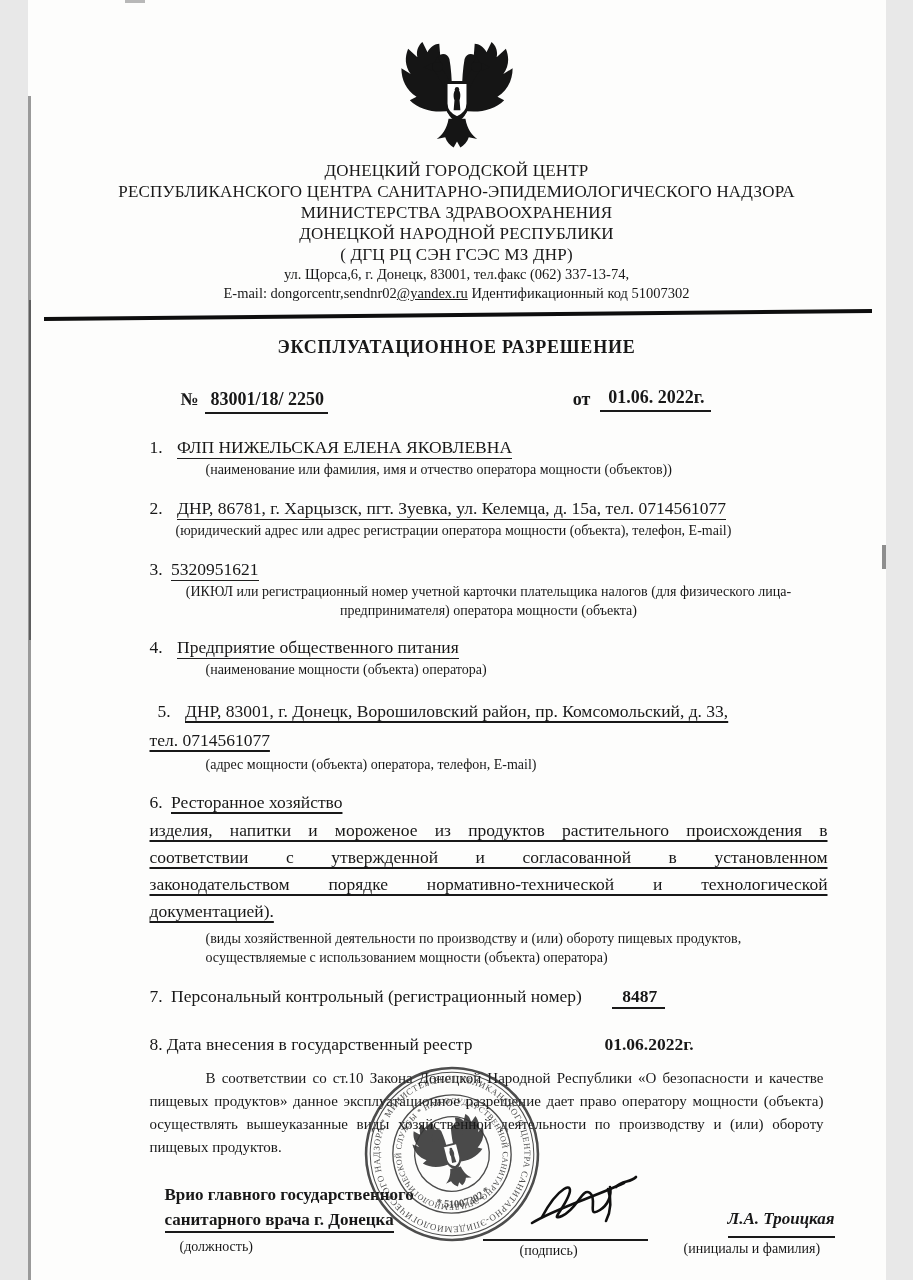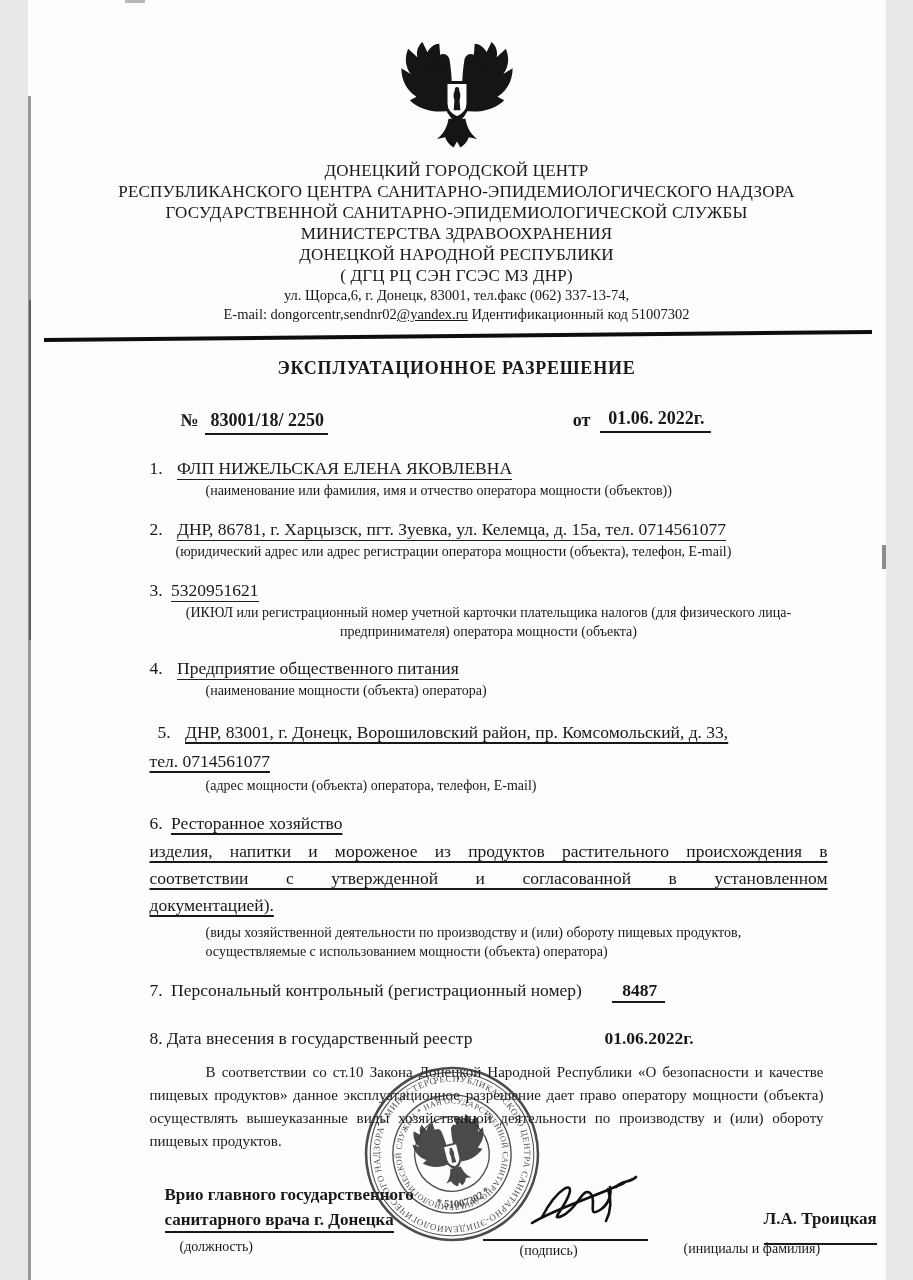--- a/index.html
+++ b/index.html
@@ -48,21 +48,21 @@
 
   .bodypara{margin:10px 62px 0 122px;font-size:15px;line-height:23px;text-align:justify;text-indent:56px;}
 
   .sigblock{position:absolute;left:0;top:1183px;width:913px;height:95px;font-size:17px;}
   .pos1{position:absolute;left:137px;top:2px;font-weight:bold;}
   .pos2{position:absolute;left:137px;top:27px;font-weight:bold;border-bottom:2px solid #1a1a1a;padding-bottom:1px;}
   .pos-cap{position:absolute;left:152px;top:56px;font-size:14px;}
   .sig-svg{position:absolute;left:500px;top:-12px;width:120px;height:66px;}
   .sig-line{position:absolute;left:455px;top:56px;width:165px;border-top:2px solid #1a1a1a;}
   .sig-cap{position:absolute;left:492px;top:60px;font-size:14px;}
-  .name{position:absolute;left:736px;top:26px;font-weight:bold;border-bottom:2px solid #1a1a1a;padding-bottom:14px;}
+  .name{position:absolute;left:700px;top:26px;font-weight:bold;border-bottom:2px solid #1a1a1a;padding-bottom:7px;font-style:italic;}
   .name-cap{position:absolute;left:656px;top:58px;font-size:14px;}
 
   .stamp{position:absolute;left:336px;top:1066px;width:176px;height:176px;opacity:.85;transform:rotate(-14deg);z-index:3;}
 </style>
 </head>
 <body>
 
 <div class="page">
 
   <div class="top-dash"></div>
@@ -86,21 +86,20 @@
       <path d="M60 92 C58 104 52 112 46 116 L56 114 C58 120 62 124 66 126 L70 119 L74 126 C78 124 82 120 84 114 L94 116 C88 112 82 104 80 92 Z"></path>
       <path d="M57 49 L83 49 L83 74 C83 82 77 88 70 91 C63 88 57 82 57 74 Z" fill="#ffffff" stroke="#151515" stroke-width="3.5"></path>
       <path d="M70 56 C66 58 65 64 67 70 L66 82 L74 82 L73 70 C75 64 74 58 70 56 Z"></path>
       <circle cx="70" cy="57" r="2.6"></circle>
     </g>
   </svg>
 
   <div class="org">
     <div class="org-line">ДОНЕЦКИЙ ГОРОДСКОЙ ЦЕНТР</div>
     <div class="org-line">РЕСПУБЛИКАНСКОГО ЦЕНТРА САНИТАРНО-ЭПИДЕМИОЛОГИЧЕСКОГО НАДЗОРА</div>
-    <div class="org-line">ГОСУДАРСТВЕННОЙ САНИТАРНО-ЭПИДЕМИОЛОГИЧЕСКОЙ СЛУЖБЫ</div>
     <div class="org-line">МИНИСТЕРСТВА ЗДРАВООХРАНЕНИЯ</div>
     <div class="org-line">ДОНЕЦКОЙ НАРОДНОЙ РЕСПУБЛИКИ</div>
     <div class="org-line">( ДГЦ РЦ СЭН ГСЭС МЗ ДНР)</div>
     <div class="org-addr">ул. Щорса,6, г. Донецк, 83001, тел.факс (062) 337-13-74,</div>
     <div class="org-addr"><span>E-mail: dongorcentr,sendnr02</span><span class="email-link">@yandex.ru</span><span>  Идентификационный код 51007302</span></div>
   </div>
 
   <div class="rule"></div>
 
   <div class="title">ЭКСПЛУАТАЦИОННОЕ РАЗРЕШЕНИЕ</div>
@@ -145,20 +144,21 @@
   </div>
   <div class="i5line">тел. 0714561077</div>
   <div class="caption">(адрес мощности (объекта) оператора, телефон, E-mail)</div>
 
   <div class="i5line i5first jhead" style="margin-top:14px;">
     <span class="inum" style="margin-right:4px;">6.</span>
     <span class="utext">Ресторанное хозяйство</span>
   </div>
   <div class="jline">изделия, напитки и мороженое из продуктов растительного происхождения  в</div>
   <div class="jline">соответствии  с  утвержденной  и  согласованной  в  установленном</div>
+  <div class="jline">законодательством  порядке  нормативно-технической  и  технологической</div>
   <div class="jline last">документацией).</div>
   <div class="caption" style="margin-top:4px;">(виды хозяйственной деятельности по производству и (или) обороту пищевых продуктов,</div>
   <div class="caption">осуществляемые с использованием мощности (объекта) оператора)</div>
 
   <div class="i7row">
     <span class="inum" style="margin-right:4px;">7.</span>
     <span>Персональный контрольный (регистрационный номер)</span>
     <span class="i7val">8487</span>
   </div>
 

